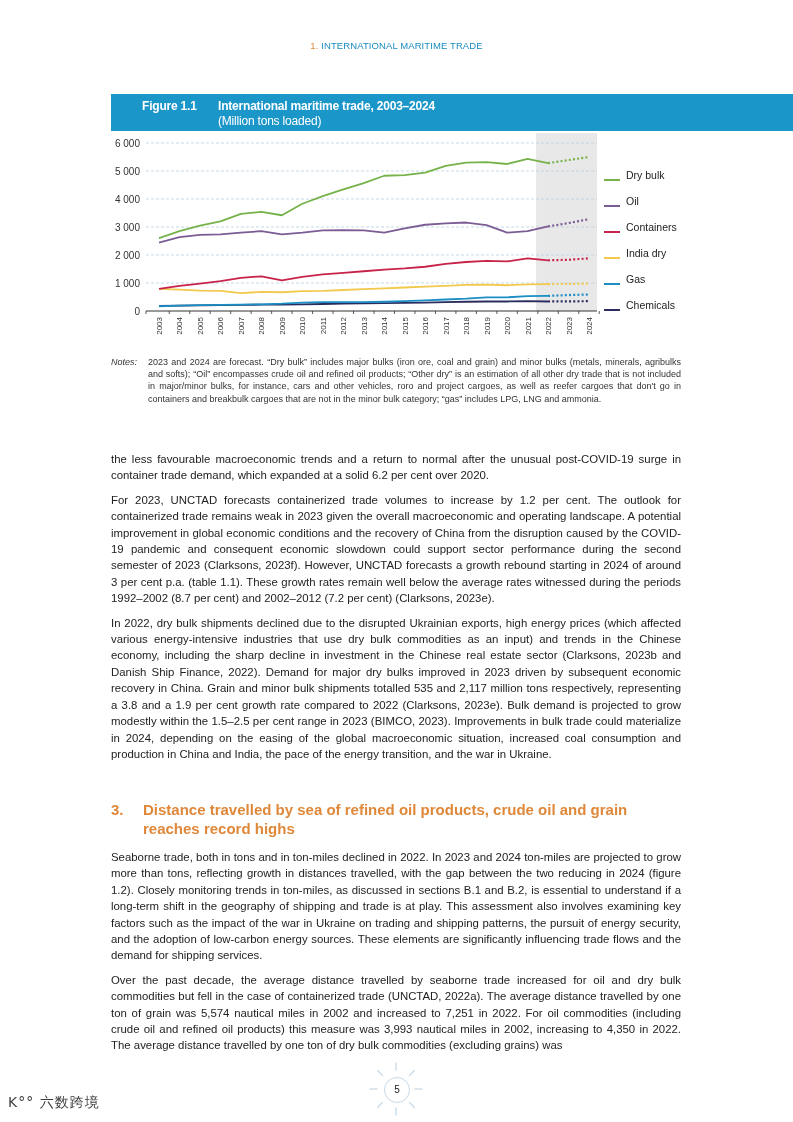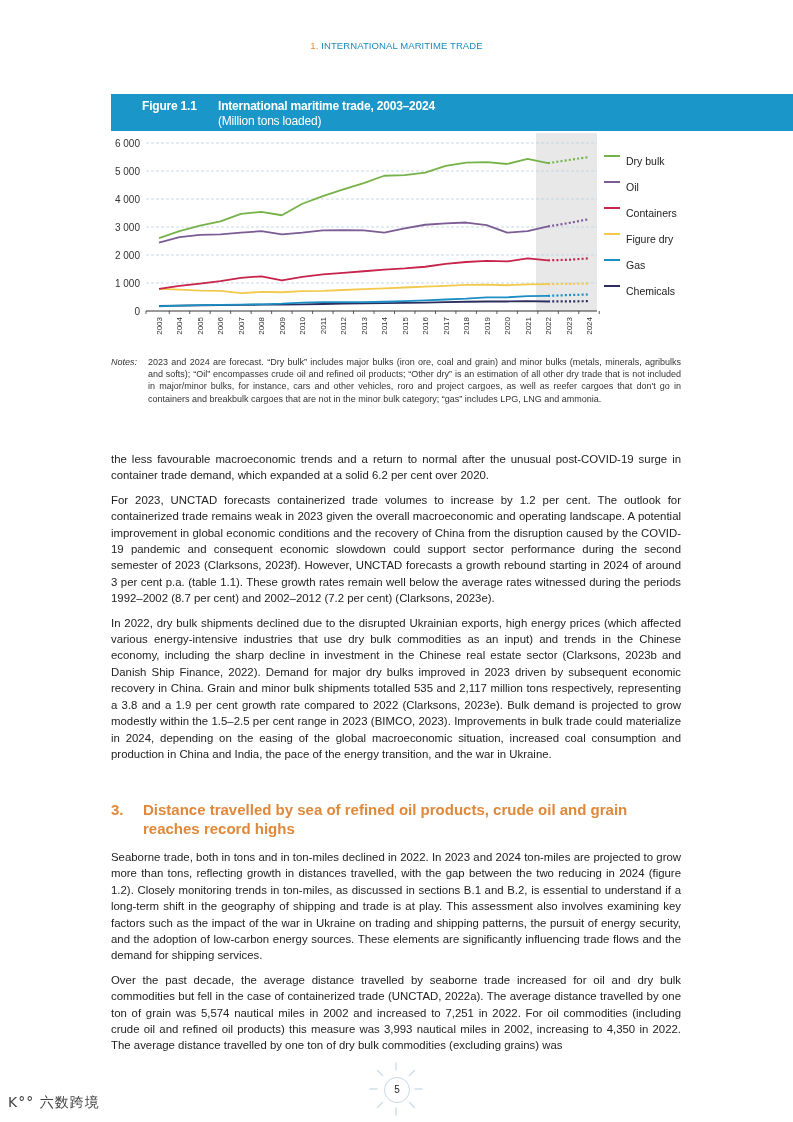--- a/index.html
+++ b/index.html
@@ -7,21 +7,21 @@
   .running-head { position:absolute; top:40px; left:0; width:793px; text-align:center; font-size:9.5px; letter-spacing:0.1px; color:#1a8bbf; }
   .running-head .num { color:#e08a3c; }
   .fig-banner { position:absolute; left:111px; top:94px; width:686px; height:37px; background:#1b96c9; color:#fff; }
   .fig-banner .fig-label { position:absolute; left:31px; top:5px; font-size:12px; font-weight:bold; letter-spacing:-0.2px; }
   .fig-banner .fig-title { position:absolute; left:107px; top:5px; font-size:12px; font-weight:bold; letter-spacing:-0.2px; }
   .fig-banner .fig-sub { position:absolute; left:107px; top:20px; font-size:12px; letter-spacing:-0.2px; }
   #chart { position:absolute; left:100px; top:131px; width:600px; height:215px; }
   .tick-lbl { font-family:"Liberation Sans", sans-serif; font-size:10px; fill:#333; }
   .x-lbl { font-family:"Liberation Sans", sans-serif; font-size:8px; fill:#333; }
   .legend { position:absolute; left:604px; top:155px; }
-  .legend-item { display:flex; align-items:flex-start; height:26px; font-size:10.5px; color:#222; }
+  .legend-item { display:flex; align-items:flex-end; height:26px; font-size:10.5px; color:#222; }
   .legend-swatch { width:16px; height:2px; margin-right:6px; }
   .notes { position:absolute; left:111px; top:356px; width:570px; font-size:9px; line-height:12.2px; color:#333; }
   .notes .row { display:flex; margin-bottom:3px; }
   .notes .lbl { width:37px; flex:none; font-style:italic; }
   .notes .txt { flex:1; text-align:justify; }
   .body-text { position:absolute; left:111px; width:570px; font-size:11.4px; line-height:16.4px; text-align:justify; color:#222; }
   .body-text p { margin:0 0 8px 0; }
   .section-h { position:absolute; left:111px; top:801px; width:570px; color:#e0883a; font-weight:bold; font-size:15px; line-height:18.5px; display:flex; }
   .section-h .sn { width:32px; flex:none; }
   .page-num-wrap { position:absolute; left:366px; top:1059px; width:60px; height:60px; }
@@ -135,21 +135,21 @@
     <div class="legend-item">
       <span class="legend-swatch" style="background: rgb(124, 92, 148);"></span>
       <span>Oil</span>
     </div>
     <div class="legend-item">
       <span class="legend-swatch" style="background: rgb(200, 35, 74);"></span>
       <span>Containers</span>
     </div>
     <div class="legend-item">
       <span class="legend-swatch" style="background: rgb(242, 201, 76);"></span>
-      <span>Figure dry</span>
+      <span>India dry</span>
     </div>
     <div class="legend-item">
       <span class="legend-swatch" style="background: rgb(27, 142, 196);"></span>
       <span>Gas</span>
     </div>
     <div class="legend-item">
       <span class="legend-swatch" style="background: rgb(43, 45, 94);"></span>
       <span>Chemicals</span>
     </div>
   </div>

